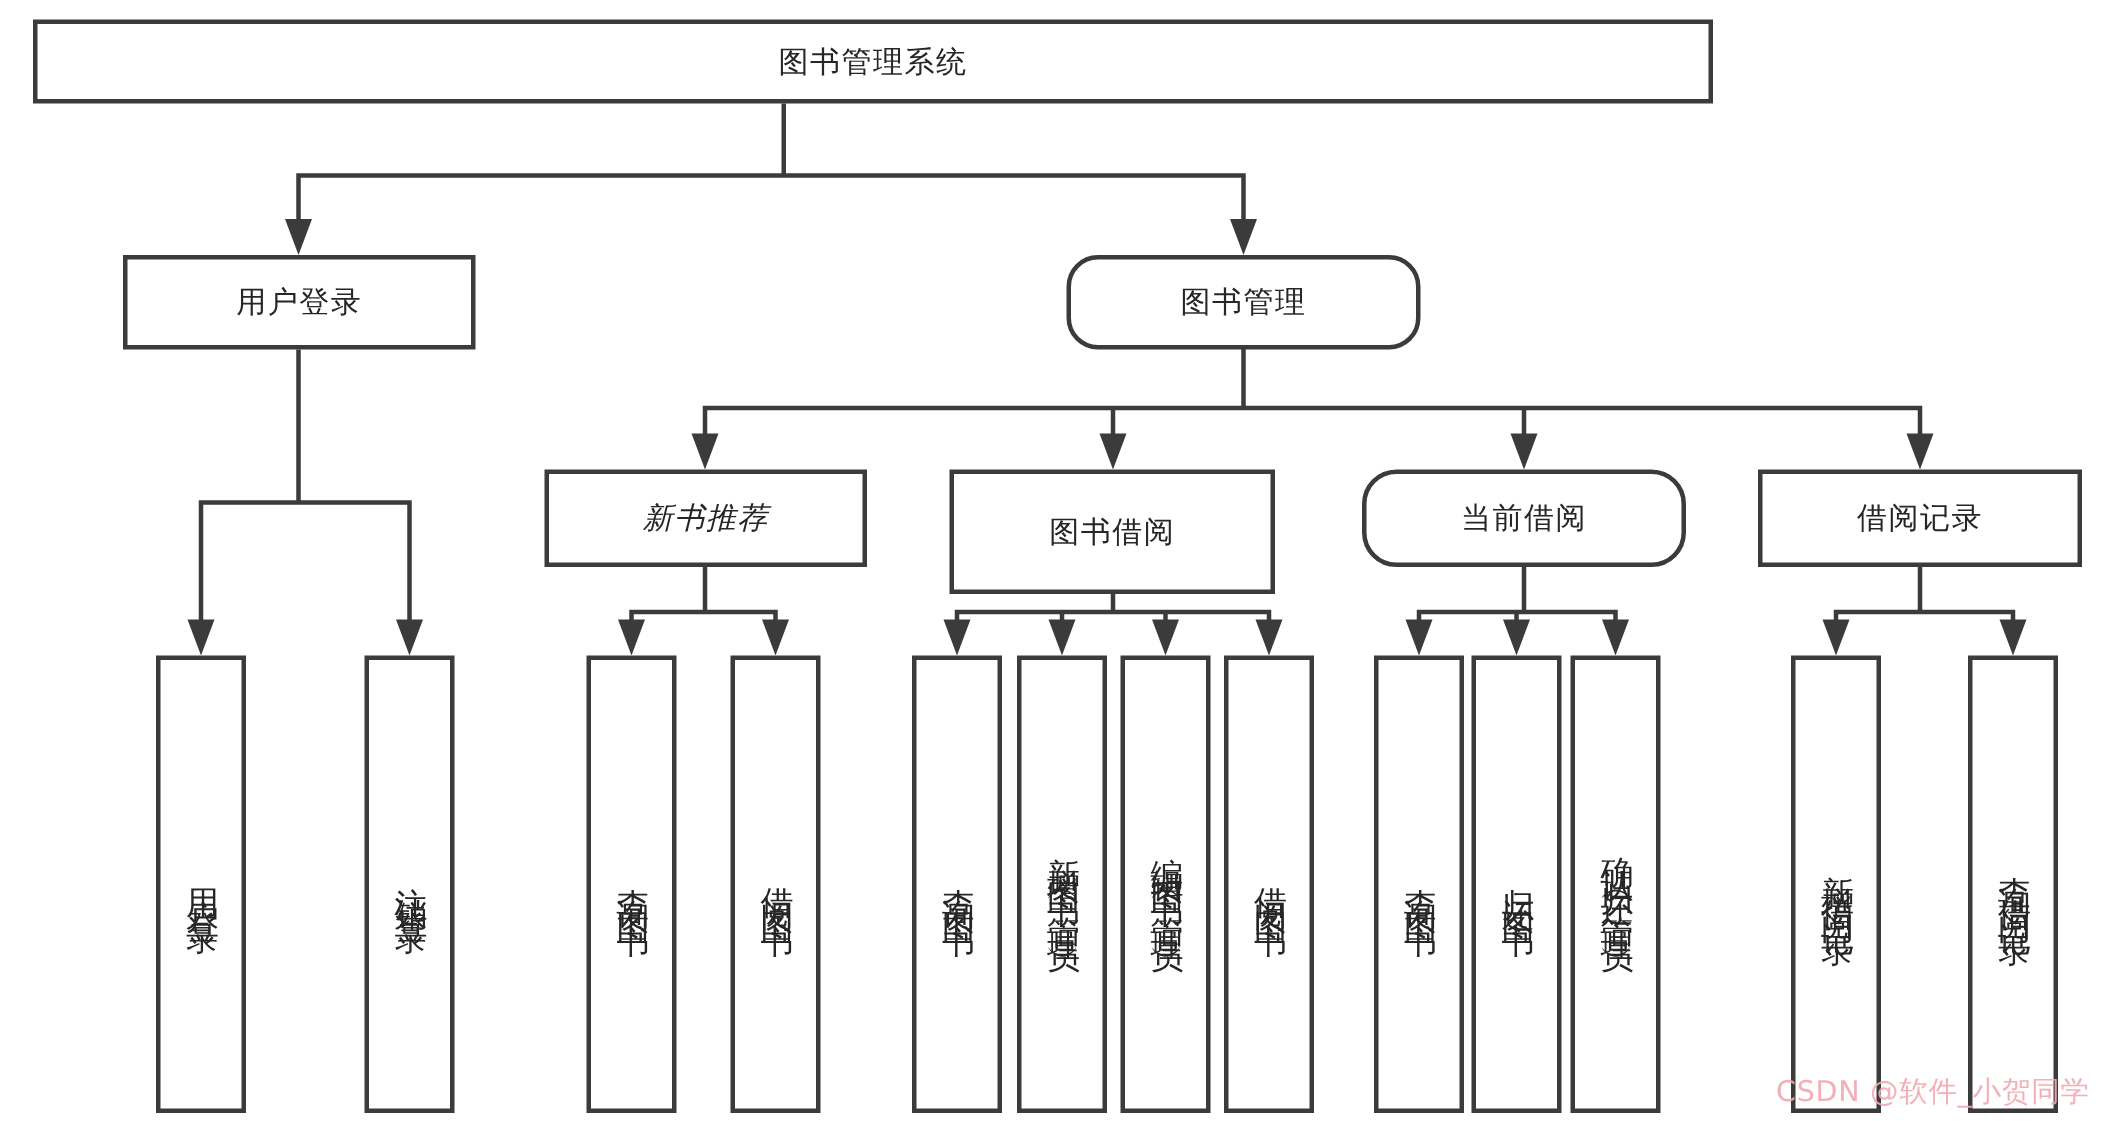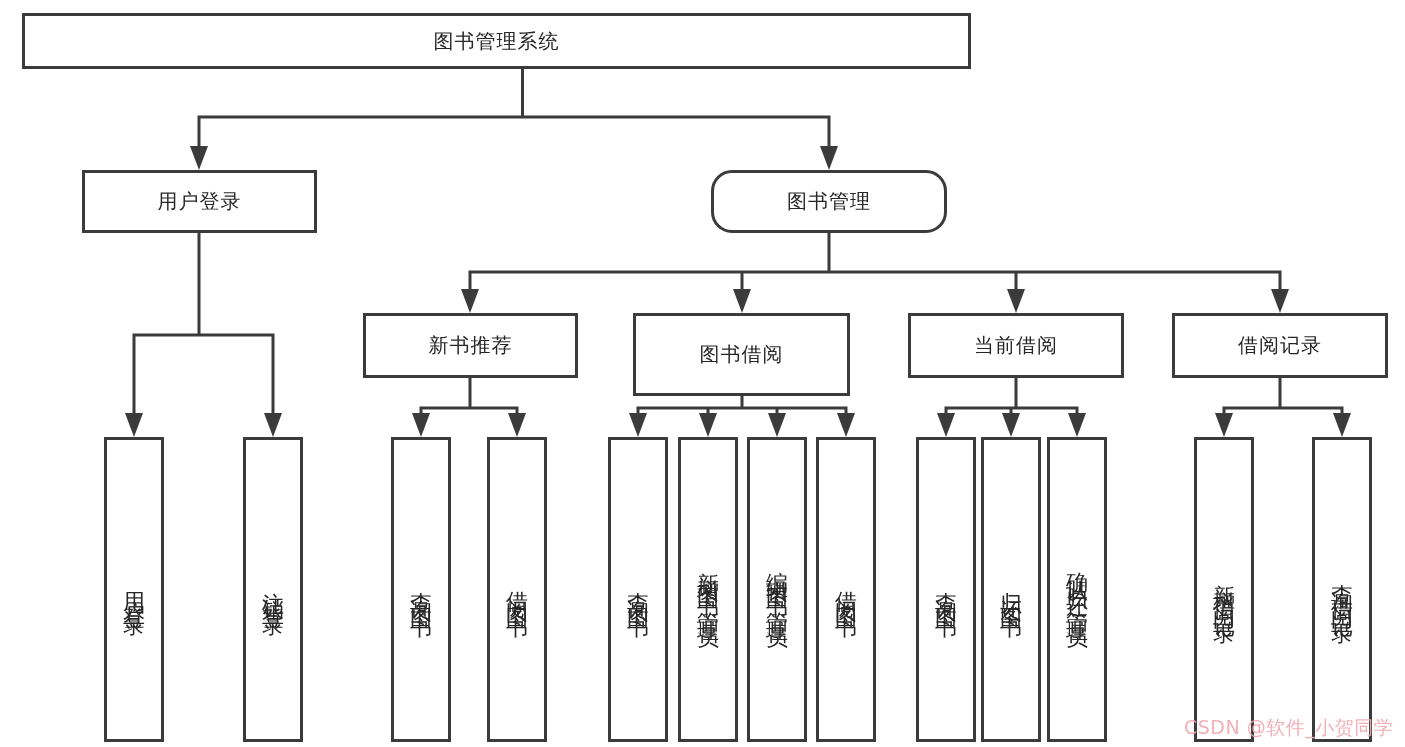--- a/index.html
+++ b/index.html
@@ -100,28 +100,28 @@
       <polygon points="768,413 786,413 777,437"></polygon>
       <polygon points="837,413 855,413 846,437"></polygon>
       <polygon points="937,413 955,413 946,437"></polygon>
       <polygon points="1002,413 1020,413 1011,437"></polygon>
       <polygon points="1068,413 1086,413 1077,437"></polygon>
       <polygon points="1215,413 1233,413 1224,437"></polygon>
       <polygon points="1333,413 1351,413 1342,437"></polygon>
     </g>
   </svg>
 
-  <div class="node root-node" style="left:22px; top:13px; width:949px; height:56px;">图书管理系统</div>
+  <div class="node root-node" style="left:22px; top:13px; width:1120px; height:56px;">图书管理系统</div>
 
   <div class="node h-node" style="left:82px; top:170px; width:235px; height:63px;">用户登录</div>
   <div class="node h-node" style="left:711px; top:170px; width:236px; height:63px;border-radius:21px;">图书管理</div>
 
-  <div class="node h-node" style="left:363px; top:313px; width:215px; height:65px;">新书推荐</div>
+  <div class="node h-node" style="left:363px; top:313px; width:215px; height:65px;font-style:italic;">新书推荐</div>
   <div class="node h-node" style="left:633px; top:313px; width:217px; height:83px;">图书借阅</div>
-  <div class="node h-node" style="left:908px; top:313px; width:216px; height:65px;">当前借阅</div>
+  <div class="node h-node" style="left:908px; top:313px; width:216px; height:65px;border-radius:23px;">当前借阅</div>
   <div class="node h-node" style="left:1172px; top:313px; width:216px; height:65px;">借阅记录</div>
 
   <div class="node leaf" style="left:104px; top:437px; width:60px; height:305px;">用户登录</div>
   <div class="node leaf" style="left:243px; top:437px; width:60px; height:305px;">注销登录</div>
 
   <div class="node leaf" style="left:391px; top:437px; width:60px; height:305px;">查询图书</div>
   <div class="node leaf" style="left:487px; top:437px; width:60px; height:305px;">借阅图书</div>
 
   <div class="node leaf" style="left:608px; top:437px; width:60px; height:305px;">查询图书</div>
   <div class="node leaf" style="left:678px; top:437px; width:60px; height:305px;">新增图书（管理员）</div>

